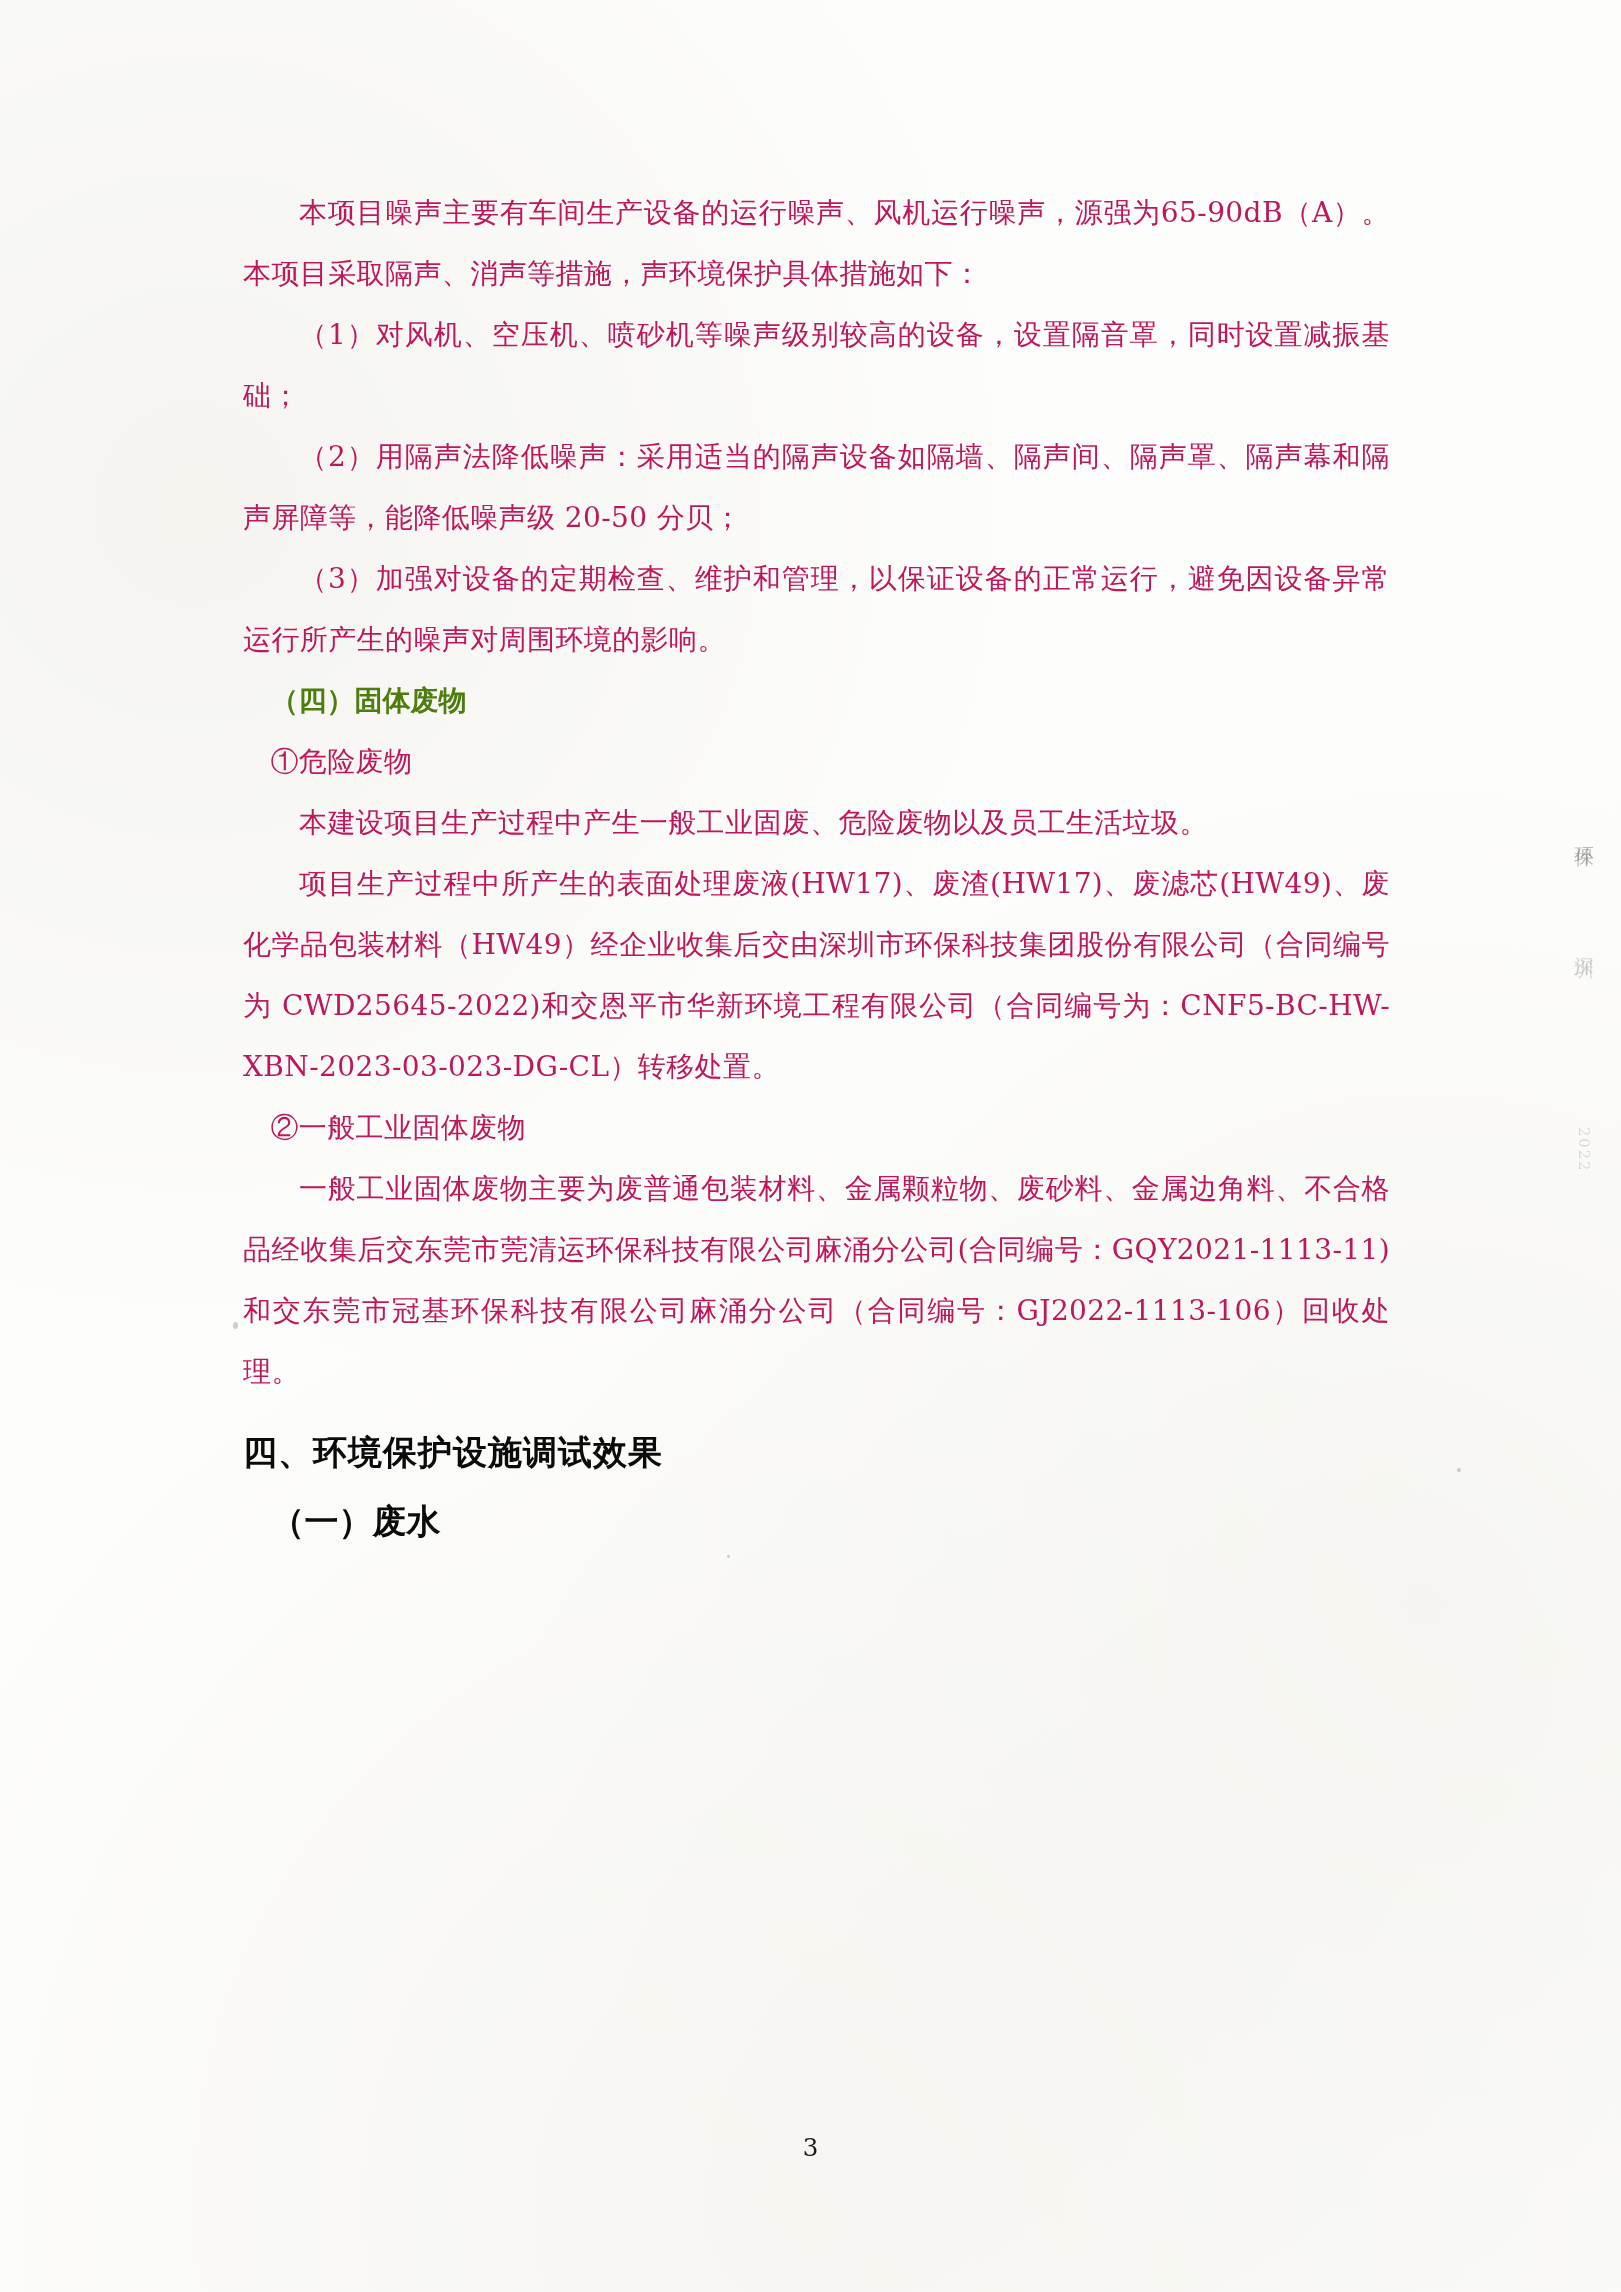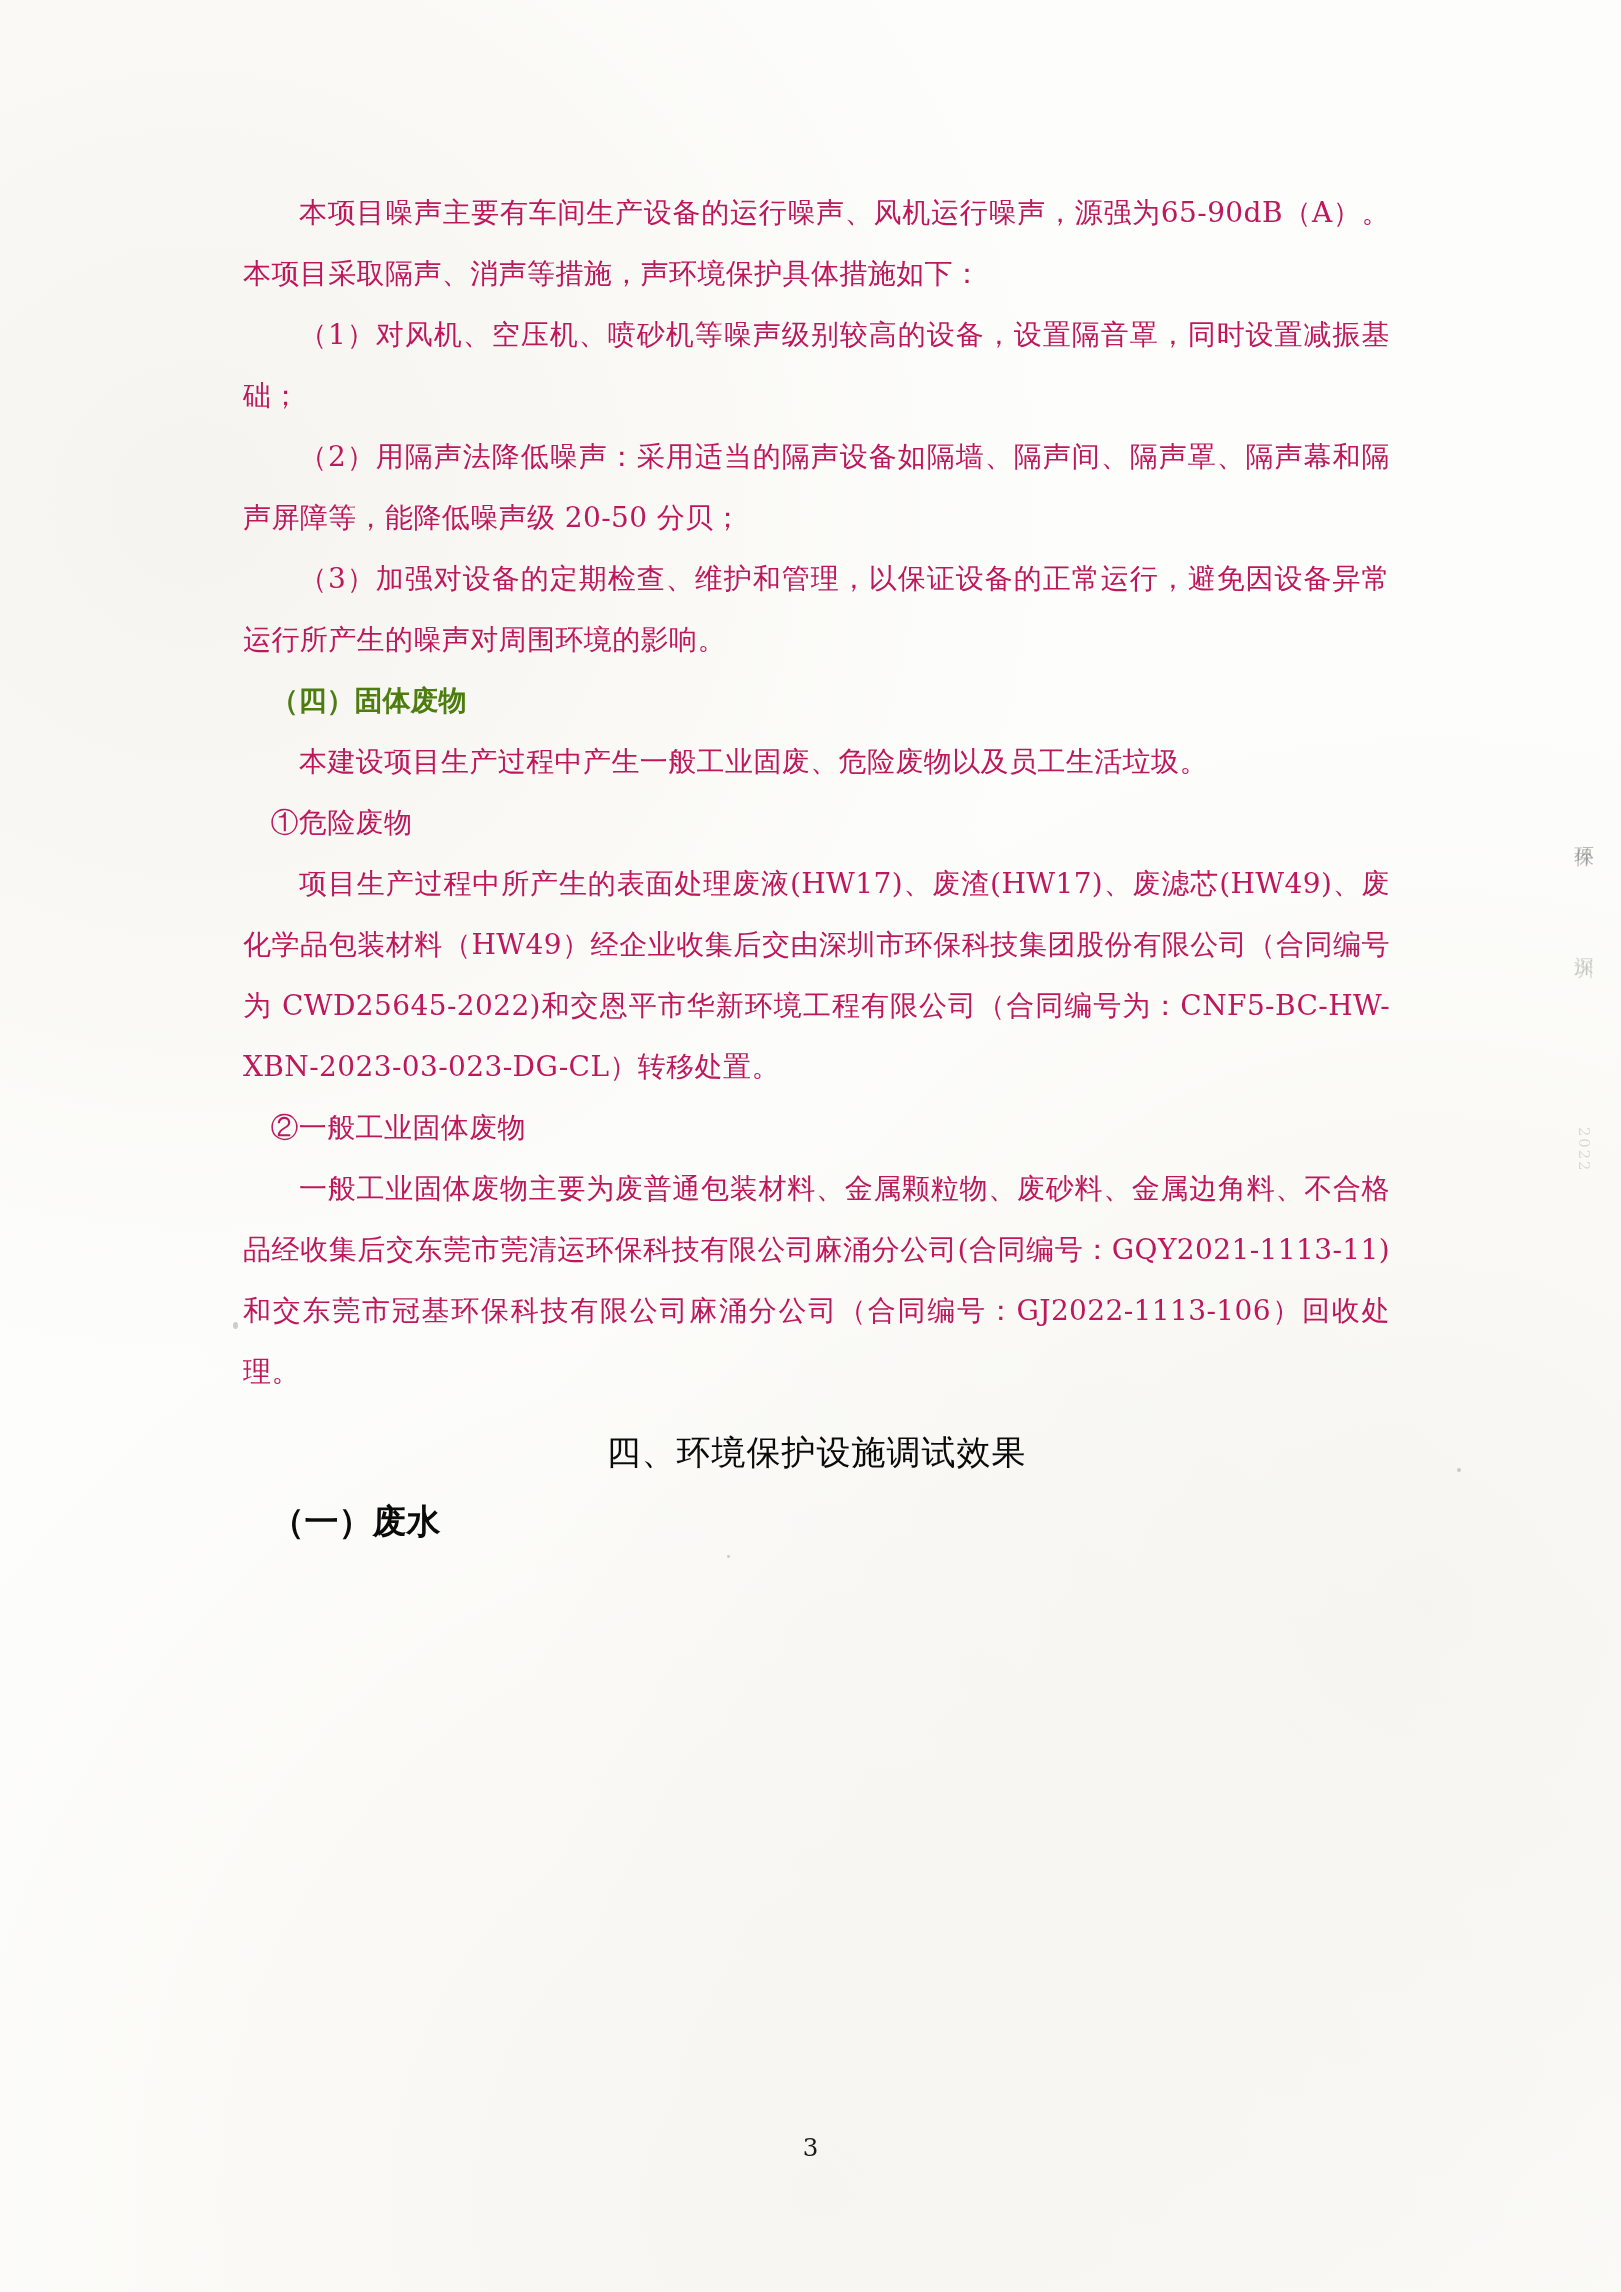--- a/index.html
+++ b/index.html
@@ -54,25 +54,24 @@
   .heading-sub {
     font-size: 28px;
     line-height: 61px;
     font-weight: bold;
     text-indent: 27.4px;
     color: #4d7c0f;
   }
   .heading-main {
     font-size: 34px;
     line-height: 73px;
-    font-weight: normal;
+    font-weight: bold;
     letter-spacing: 1px;
     color: #0b0b0b;
     margin-top: 13.7px;
-    text-align: center;
   }
   .heading-main2 {
     font-size: 34px;
     line-height: 65px;
     font-weight: bold;
     text-indent: 27.4px;
     color: #0b0b0b;
   }
   .page-number {
     position: absolute;
@@ -127,23 +126,23 @@
     <p class="para indent">本项目噪声主要有车间生产设备的运行噪声、风机运行噪声，源强为65-90dB（A）。本项目采取隔声、消声等措施，声环境保护具体措施如下：</p>
 
     <p class="para indent">（1）对风机、空压机、喷砂机等噪声级别较高的设备，设置隔音罩，同时设置减振基础；</p>
 
     <p class="para indent">（2）用隔声法降低噪声：采用适当的隔声设备如隔墙、隔声间、隔声罩、隔声幕和隔声屏障等，能降低噪声级 20-50 分贝；</p>
 
     <p class="para indent">（3）加强对设备的定期检查、维护和管理，以保证设备的正常运行，避免因设备异常运行所产生的噪声对周围环境的影响。</p>
 
     <h3 class="heading-sub">（四）固体废物</h3>
 
+    <p class="para indent-sm">①危险废物</p>
+
     <p class="para indent">本建设项目生产过程中产生一般工业固废、危险废物以及员工生活垃圾。</p>
-
-    <p class="para indent-sm">①危险废物</p>
 
     <p class="para indent">项目生产过程中所产生的表面处理废液(HW17)、废渣(HW17)、废滤芯(HW49)、废化学品包装材料（HW49）经企业收集后交由深圳市环保科技集团股份有限公司（合同编号为 CWD25645-2022)和交恩平市华新环境工程有限公司（合同编号为：CNF5-BC-HW-XBN-2023-03-023-DG-CL）转移处置。</p>
 
     <p class="para indent-sm">②一般工业固体废物</p>
 
     <p class="para indent">一般工业固体废物主要为废普通包装材料、金属颗粒物、废砂料、金属边角料、不合格品经收集后交东莞市莞清运环保科技有限公司麻涌分公司(合同编号：GQY2021-1113-11)和交东莞市冠基环保科技有限公司麻涌分公司（合同编号：GJ2022-1113-106）回收处理。</p>
 
     <h2 class="heading-main">四、环境保护设施调试效果</h2>
 
     <h3 class="heading-main2">（一）废水</h3>

